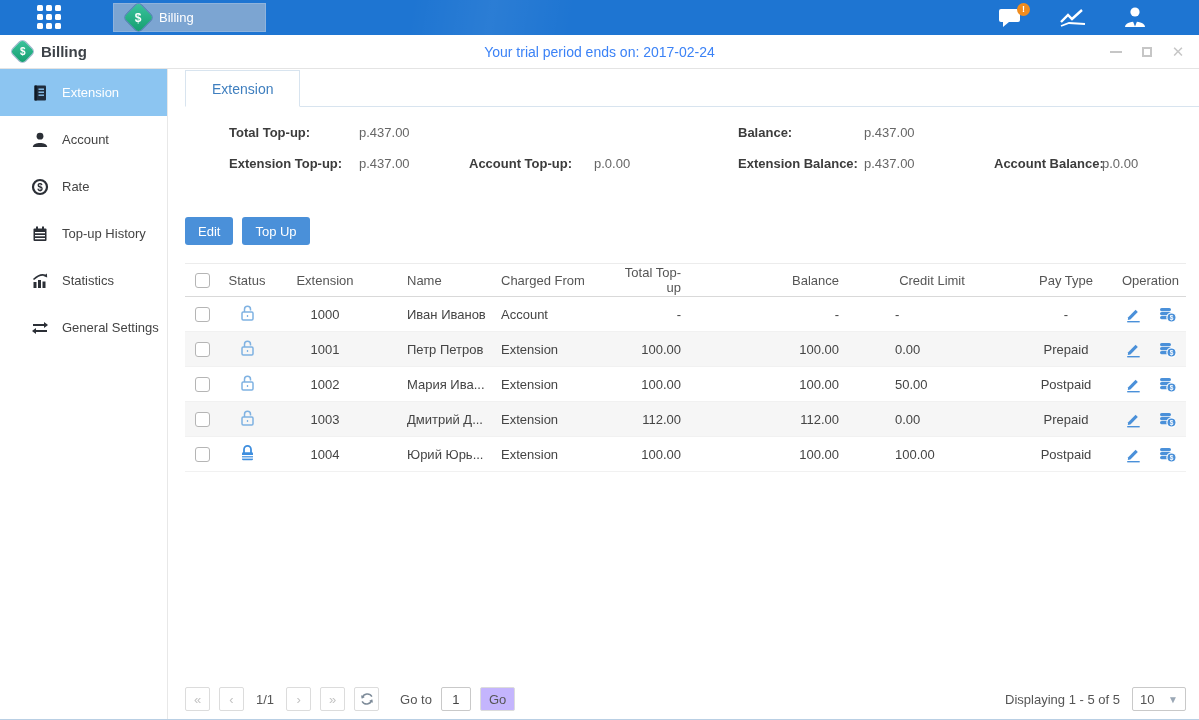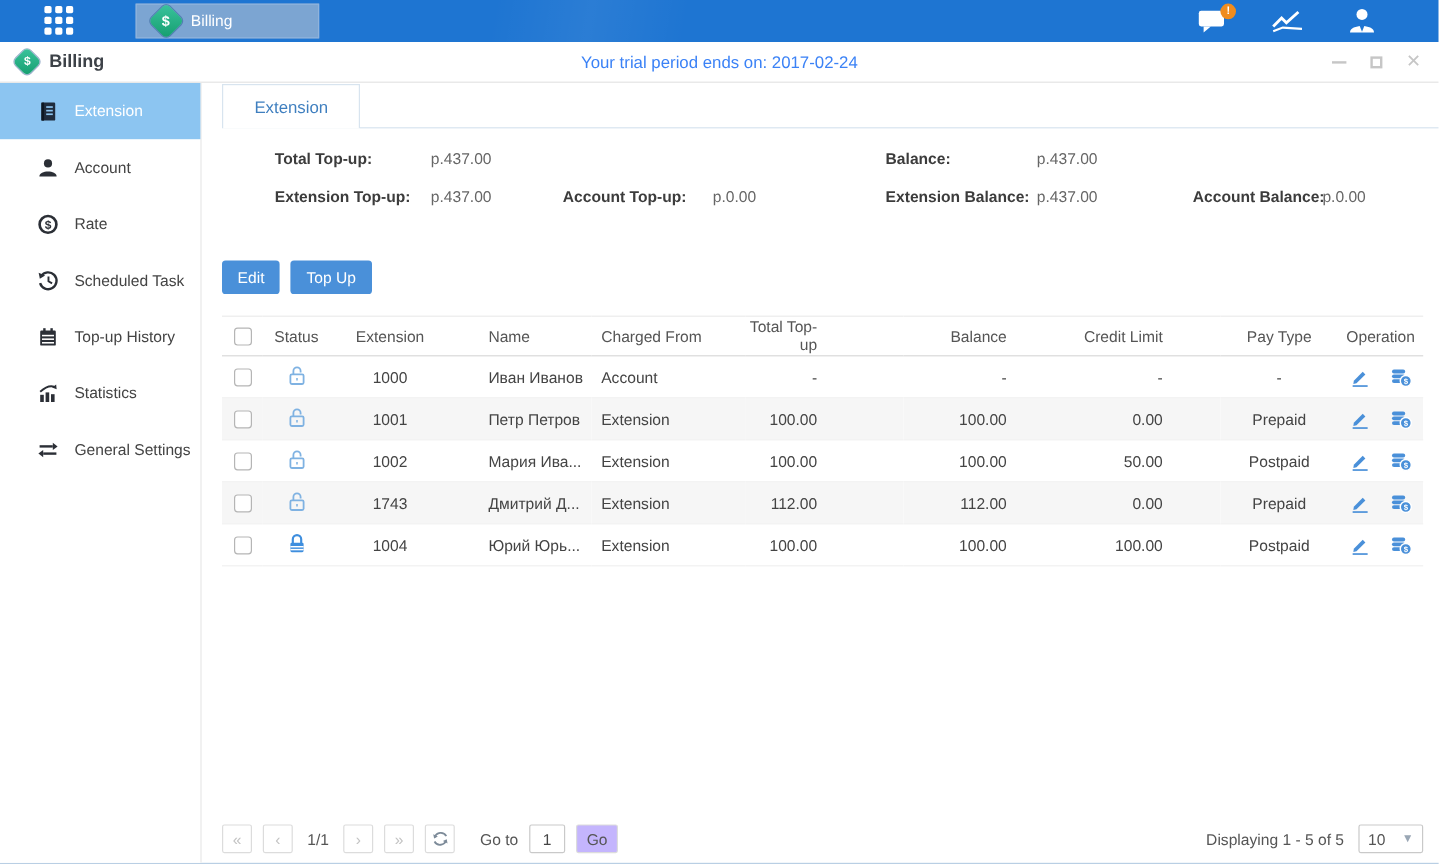--- a/index.html
+++ b/index.html
@@ -60,21 +60,21 @@
   thead th { height:33px; font-weight:normal; color:#555; border-top:1px solid #ececec; border-bottom:1px solid #d9d9d9; }
   tbody td { height:35px; color:#444; border-bottom:1px solid #f1f1f1; overflow:hidden; white-space:nowrap; }
   tbody tr:nth-child(even) { background:#f6f6f6; }
   .c-check { text-align:center; }
   .c-status { text-align:center; }
   .c-ext { text-align:center; }
   .c-name { text-align:left; padding-left:32px; }
   .c-charged { text-align:left; padding-left:8px; }
   .c-total { text-align:right; padding-right:72px; }
   .c-balance { text-align:right; padding-right:56px; }
-  .c-credit { text-align:right; padding-right:48px; }
+  .c-credit { padding-right:48px; }
   .c-pay { text-align:center; }
   .c-op { text-align:center; }
   .checkbox { display:inline-block; width:15px; height:15px; border:1px solid #b5b5b5; border-radius:3px; background:#fff; vertical-align:middle; cursor:pointer; }
   .op-icons { display:flex; justify-content:center; gap:16px; align-items:center; }
   .op-btn { cursor:pointer; display:inline-flex; }
 
   
   .pager { position:absolute; left:17px; right:13px; bottom:7px; height:28px; display:flex; align-items:center; justify-content:space-between; font-size:13px; color:#555; }
   .pager-left { display:flex; align-items:center; gap:9px; }
   .pg-btn { width:25px; height:24px; border:1px solid #dcdcdc; border-radius:2px; background:#fff; display:flex; align-items:center; justify-content:center; color:#c3c3c3; font-size:13px; cursor:pointer; }
@@ -177,30 +177,20 @@
         <span>Account</span>
       </div>
       <div class="side-item">
         <span class="sicon">
           <svg width="18" height="18" viewBox="0 0 18 18">
               <circle cx="9" cy="9" r="7" fill="none" stroke="#2b2f36" stroke-width="2.2"></circle>
               <text x="9" y="12.6" text-anchor="middle" font-size="10" font-weight="bold" fill="#2b2f36" font-family="Liberation Sans, sans-serif">$</text>
             </svg>
         </span>
         <span>Rate</span>
-      </div>
-      <div class="side-item">
-        <span class="sicon">
-          <svg width="18" height="18" viewBox="0 0 18 18">
-              <path d="M3.2 5.2 A7 7 0 1 1 2.4 11" fill="none" stroke="#2b2f36" stroke-width="2"></path>
-              <path d="M1.2 2.2 l1 5 4.4 -2.6 z" fill="#2b2f36"></path>
-              <path d="M9.4 5.4 v4 l3 1.8" fill="none" stroke="#2b2f36" stroke-width="1.6"></path>
-            </svg>
-        </span>
-        <span>Scheduled Task</span>
       </div>
       <div class="side-item">
         <span class="sicon">
           <svg width="18" height="18" viewBox="0 0 18 18">
               <rect x="2.5" y="3.5" width="13" height="12.5" rx="1" fill="#2b2f36"></rect>
               <rect x="5" y="1.5" width="2" height="3.6" fill="#2b2f36"></rect>
               <rect x="11" y="1.5" width="2" height="3.6" fill="#2b2f36"></rect>
               <rect x="4" y="7" width="10" height="1.3" fill="#fff"></rect>
               <rect x="4" y="10" width="10" height="1.3" fill="#fff"></rect>
               <rect x="4" y="13" width="10" height="1.3" fill="#fff"></rect>
@@ -409,21 +399,21 @@
           <td class="c-status">
             <span class="lock-open">
               <svg width="17" height="18" viewBox="0 0 17 18">
                     <rect x="3" y="8" width="11" height="8" rx="1.2" fill="none" stroke="#7fb2e2" stroke-width="1.5"></rect>
                     <path d="M5.5 8 V5.2 a3 3 0 0 1 6 0 V6.4" fill="none" stroke="#7fb2e2" stroke-width="1.5"></path>
                     <line x1="8.5" y1="11" x2="8.5" y2="13" stroke="#7fb2e2" stroke-width="1.3"></line>
                   </svg>
             </span>
             
           </td>
-          <td class="c-ext">1743</td>
+          <td class="c-ext">1003</td>
           <td class="c-name">Дмитрий Д...</td>
           <td class="c-charged">Extension</td>
           <td class="c-total">112.00</td>
           <td class="c-balance">112.00</td>
           <td class="c-credit">0.00</td>
           <td class="c-pay">Prepaid</td>
           <td class="c-op">
             <span class="op-icons">
               <span class="op-btn">
                 <svg width="17" height="17" viewBox="0 0 17 17">

